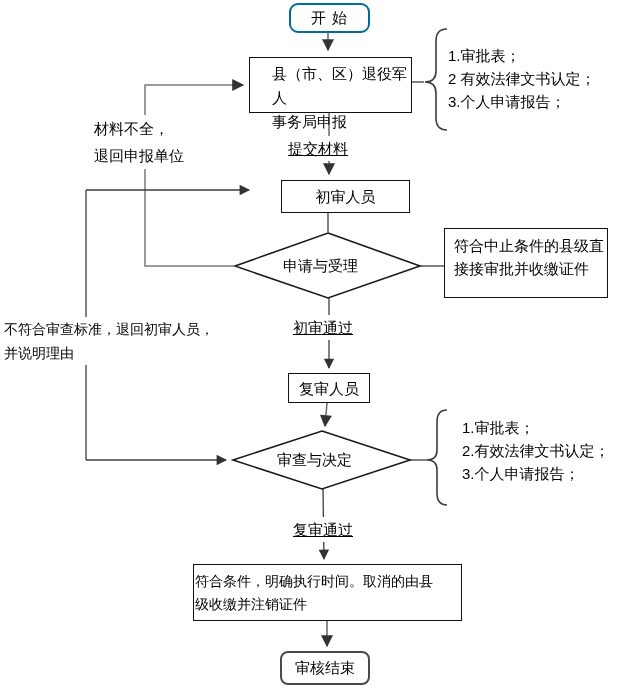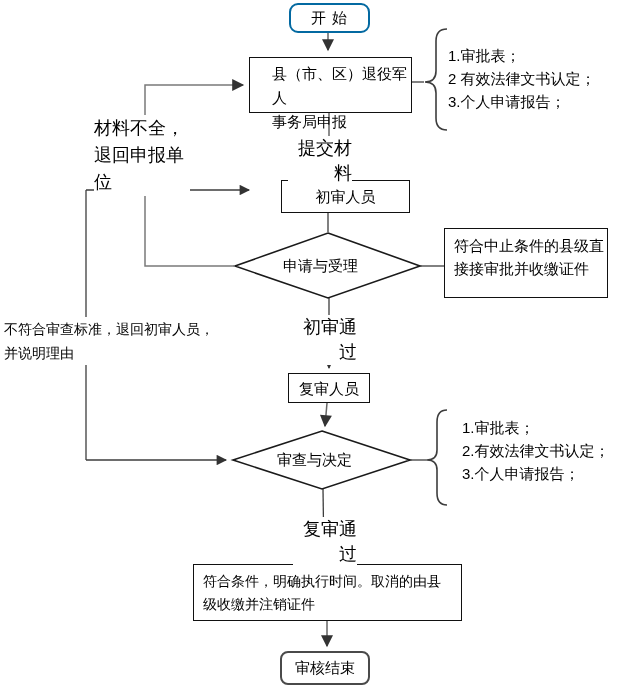--- a/index.html
+++ b/index.html
@@ -5,29 +5,29 @@
   html,body{margin:0;padding:0;background:#ffffff;}
   .canvas{position:relative;width:621px;height:695px;background:#ffffff;
           font-family:"Liberation Sans","DejaVu Sans",sans-serif;color:#000;overflow:hidden;}
   .wires{position:absolute;left:0;top:0;z-index:1;}
   .node,.lbl{position:absolute;z-index:2;box-sizing:border-box;}
   .terminal{border:2px solid #0369a1;border-radius:9px;display:flex;align-items:center;
             justify-content:center;font-size:15px;background:#fff;}
   .rect{border:1.5px solid #111;background:#fff;font-size:15px;line-height:23px;}
   .rect.center{display:flex;align-items:center;justify-content:center;}
   .dlabel{z-index:2;position:absolute;text-align:left;font-size:15px;}
-  .lbl{background:#fff;font-size:18px;line-height:25px;}
-  .lbl.center{text-align:right;}
+  .lbl{background:#fff;font-size:15px;line-height:25px;}
+  .lbl.center{text-align:left;text-decoration:underline;}
   .ann{position:absolute;z-index:2;font-size:15px;line-height:23px;}
   .start-node{left:289px;top:3px;width:81px;height:30px;letter-spacing:1px;}
   .declare-box{left:249px;top:57px;width:163px;height:56px;padding:4px 0 0 22px;line-height:24px;}
   .initial-box{left:281px;top:180px;width:129px;height:33px;text-align:right;}
   .sidenote-box{left:444px;top:228px;width:164px;height:70px;padding:5px 0 0 9px;}
   .second-box{left:288px;top:373px;width:82px;height:30px;}
-  .final-box{left:193px;top:564px;width:269px;height:57px;padding:5px 0 0 9px;font-size:14px;}
+  .final-box{left:193px;top:564px;width:269px;height:57px;padding:5px 0 0 1px;font-size:14px;}
   .end-node{left:280px;top:651px;width:90px;height:34px;border-color:#4a4a4a;border-radius:8px;}
   .acceptance-label{left:283px;top:257px;width:90px;}
   .decision-label{left:277px;top:451px;width:90px;}
   .submit-label{left:288px;top:136px;width:64px;}
   .initialpass-label{left:293px;top:315px;width:64px;}
   .secondpass-label{left:293px;top:517px;width:64px;}
   .incomplete-label{left:94px;top:115px;width:96px;line-height:27px;}
   .rejected-label{left:4px;top:317px;width:214px;font-size:14px;line-height:24px;}
   .annotation-1{left:448px;top:44px;}
   .annotation-2{left:462px;top:416px;}

